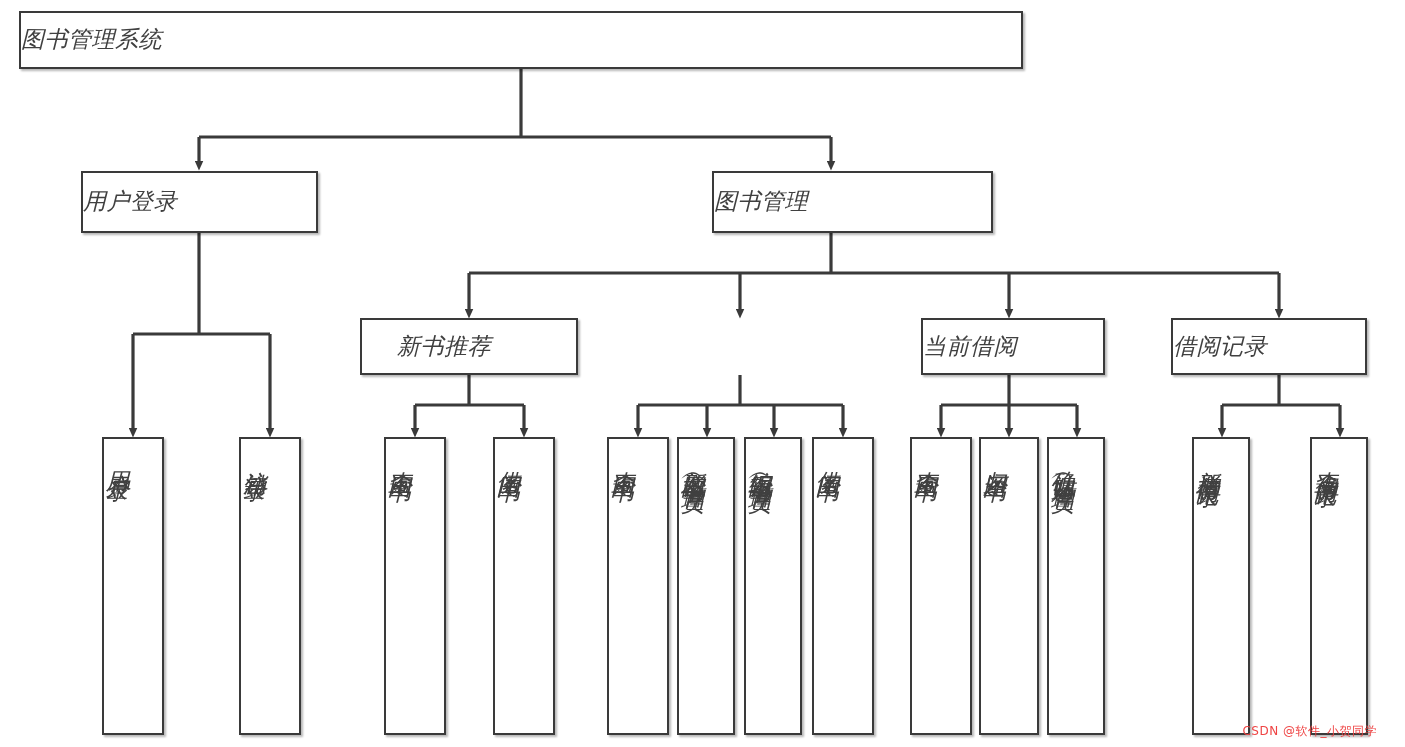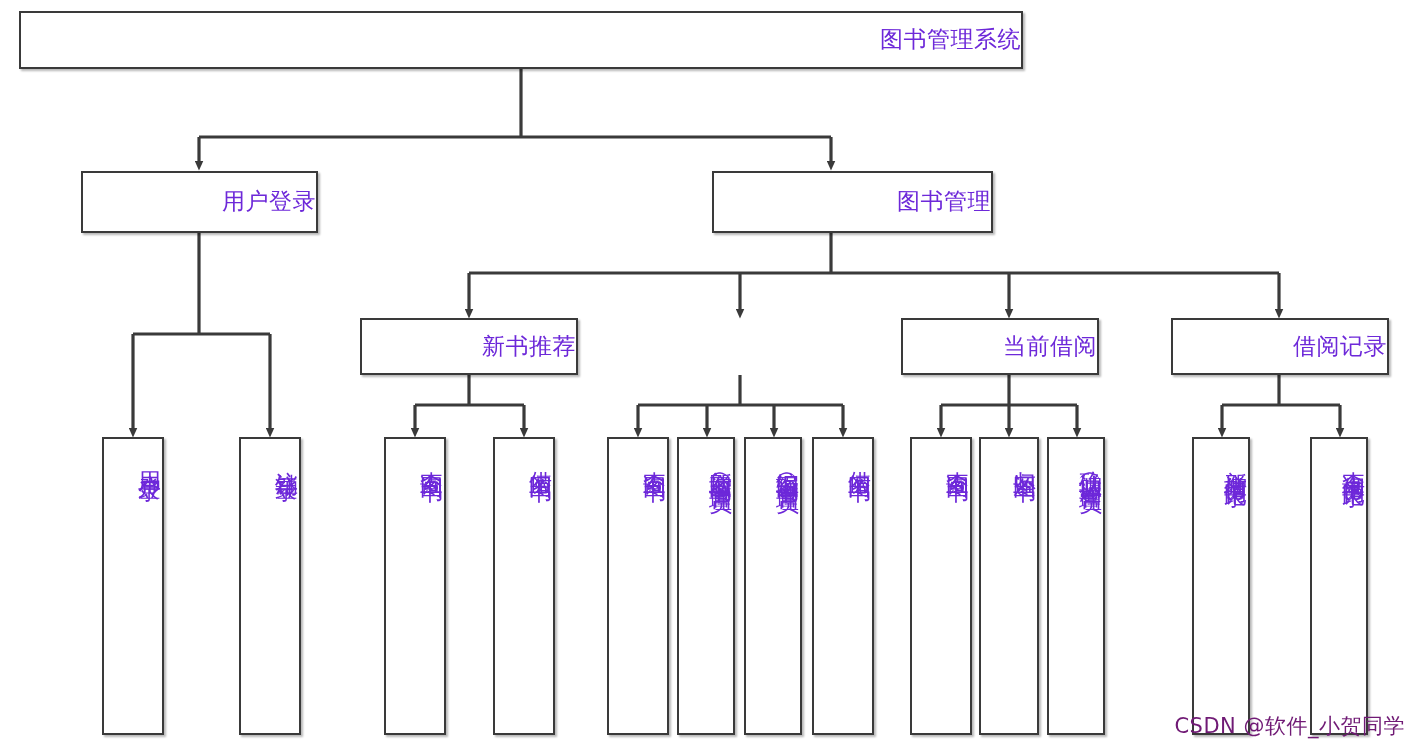--- a/index.html
+++ b/index.html
@@ -26,22 +26,23 @@
     height: 747px;
   }
   .node {
     position: absolute;
     box-sizing: border-box;
     background: #ffffff;
     border: 2px solid #3a3a3a;
     box-shadow: 2px 2px 2px rgba(0,0,0,0.28);
     display: flex;
     align-items: center;
-    justify-content: flex-end;
-    color: #6d28d9;
+    justify-content: flex-start;
+    color: #404040;
+    font-style: italic;
   }
   .node-label {
     display: block;
     text-align: center;
     line-height: 1.18;
     letter-spacing: 0.5px;
     white-space: pre-wrap;
   }
   .node.horizontal .node-label {
     font-size: 23px;
@@ -53,24 +54,24 @@
   .node.vertical .node-label {
     writing-mode: vertical-rl;
     text-orientation: upright;
     font-size: 23px;
     line-height: 1.12;
     letter-spacing: 3px;
     max-height: 100%;
   }
   #watermark {
     position: absolute;
-    right: 0;
+    right: 28px;
     bottom: 7px;
-    font-size: 21px;
-    color: #701a75;
+    font-size: 12px;
+    color: #ef4444;
     letter-spacing: 0.5px;
     white-space: nowrap;
     pointer-events: none;
   }
 </style>
 </head>
 <body>
 
 <div id="diagram-root">
 
@@ -130,27 +131,27 @@
     <span class="node-label">图书管理系统</span>
   </div>
 
   <div class="node horizontal" style="left:81px; top:171px; width:237px; height:62px;">
     <span class="node-label">用户登录</span>
   </div>
   <div class="node horizontal" style="left:712px; top:171px; width:281px; height:62px;">
     <span class="node-label">图书管理</span>
   </div>
 
-  <div class="node horizontal" style="left:360px; top:318px; width:218px; height:57px;">
+  <div class="node horizontal" style="left:360px; top:318px; width:218px; height:57px;padding-left:35px;">
     <span class="node-label">新书推荐</span>
   </div>
-  <div class="node horizontal" style="left:901px; top:318px; width:198px; height:57px;">
+  <div class="node horizontal" style="left:921px; top:318px; width:184px; height:57px;">
     <span class="node-label">当前借阅</span>
   </div>
-  <div class="node horizontal" style="left:1171px; top:318px; width:218px; height:57px;padding-left:32px;">
+  <div class="node horizontal" style="left:1171px; top:318px; width:196px; height:57px;">
     <span class="node-label">借阅记录</span>
   </div>
 
   <div class="node vertical" style="left:102px; top:437px; width:62px; height:298px;">
     <span class="node-label">用户登录</span>
   </div>
   <div class="node vertical" style="left:239px; top:437px; width:62px; height:298px;">
     <span class="node-label">注销登录</span>
   </div>
 

